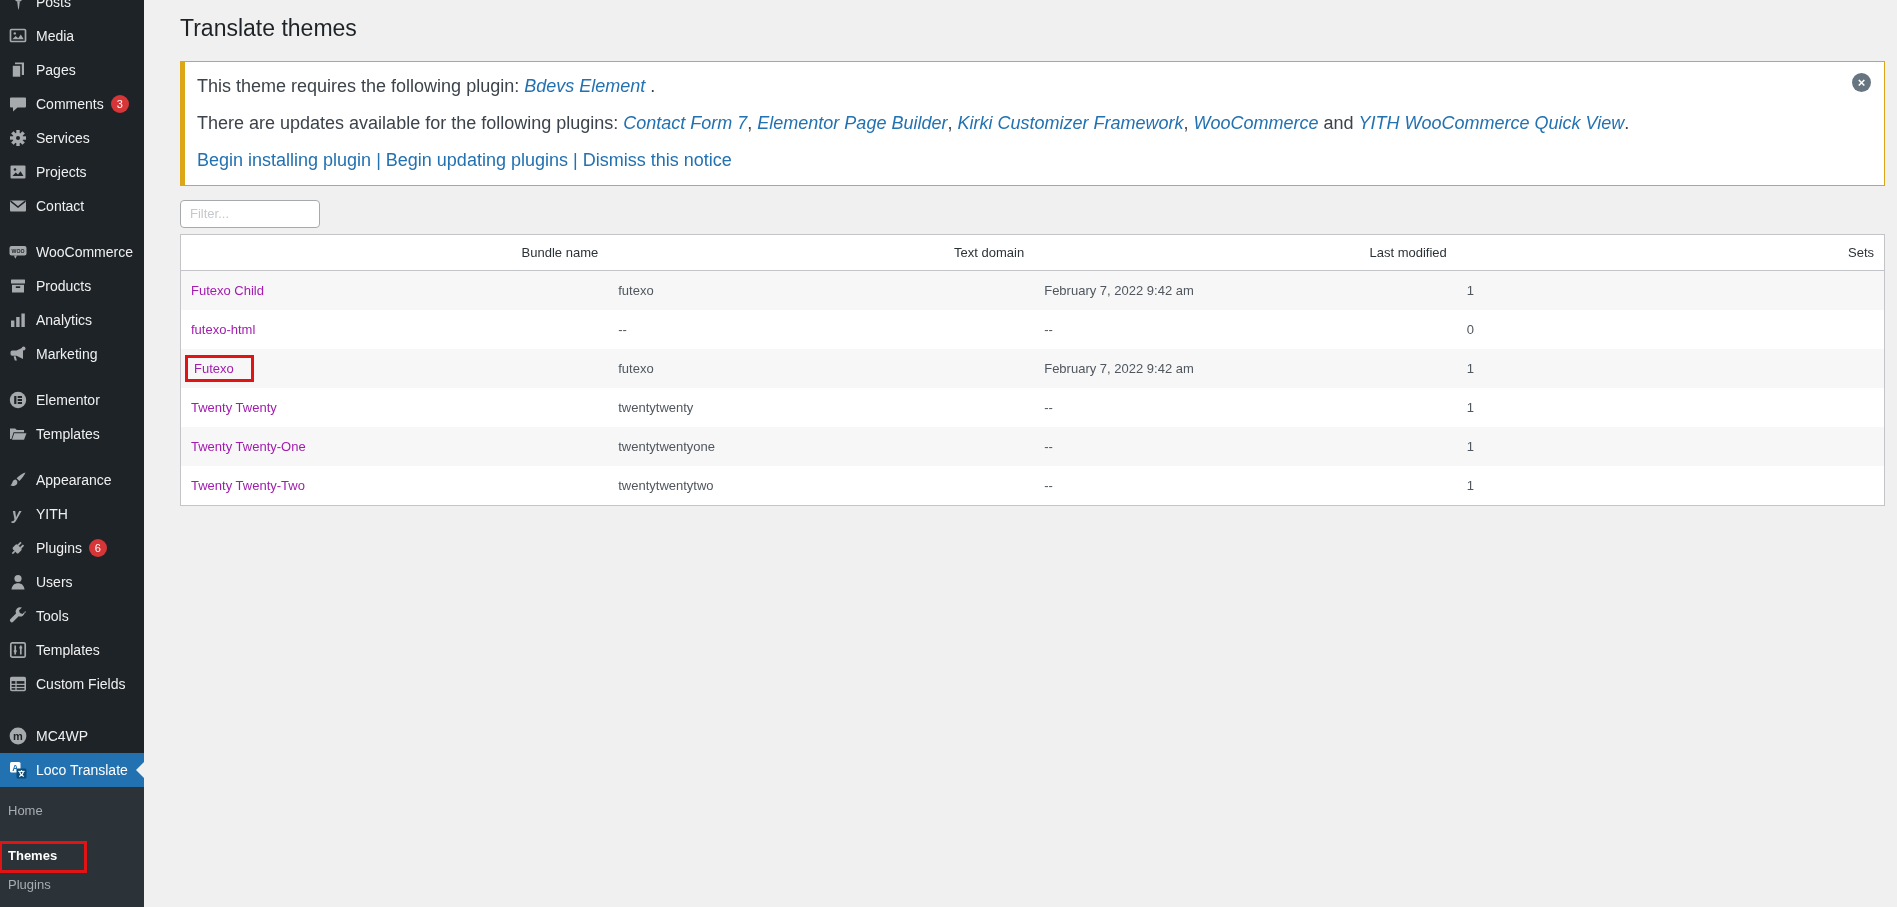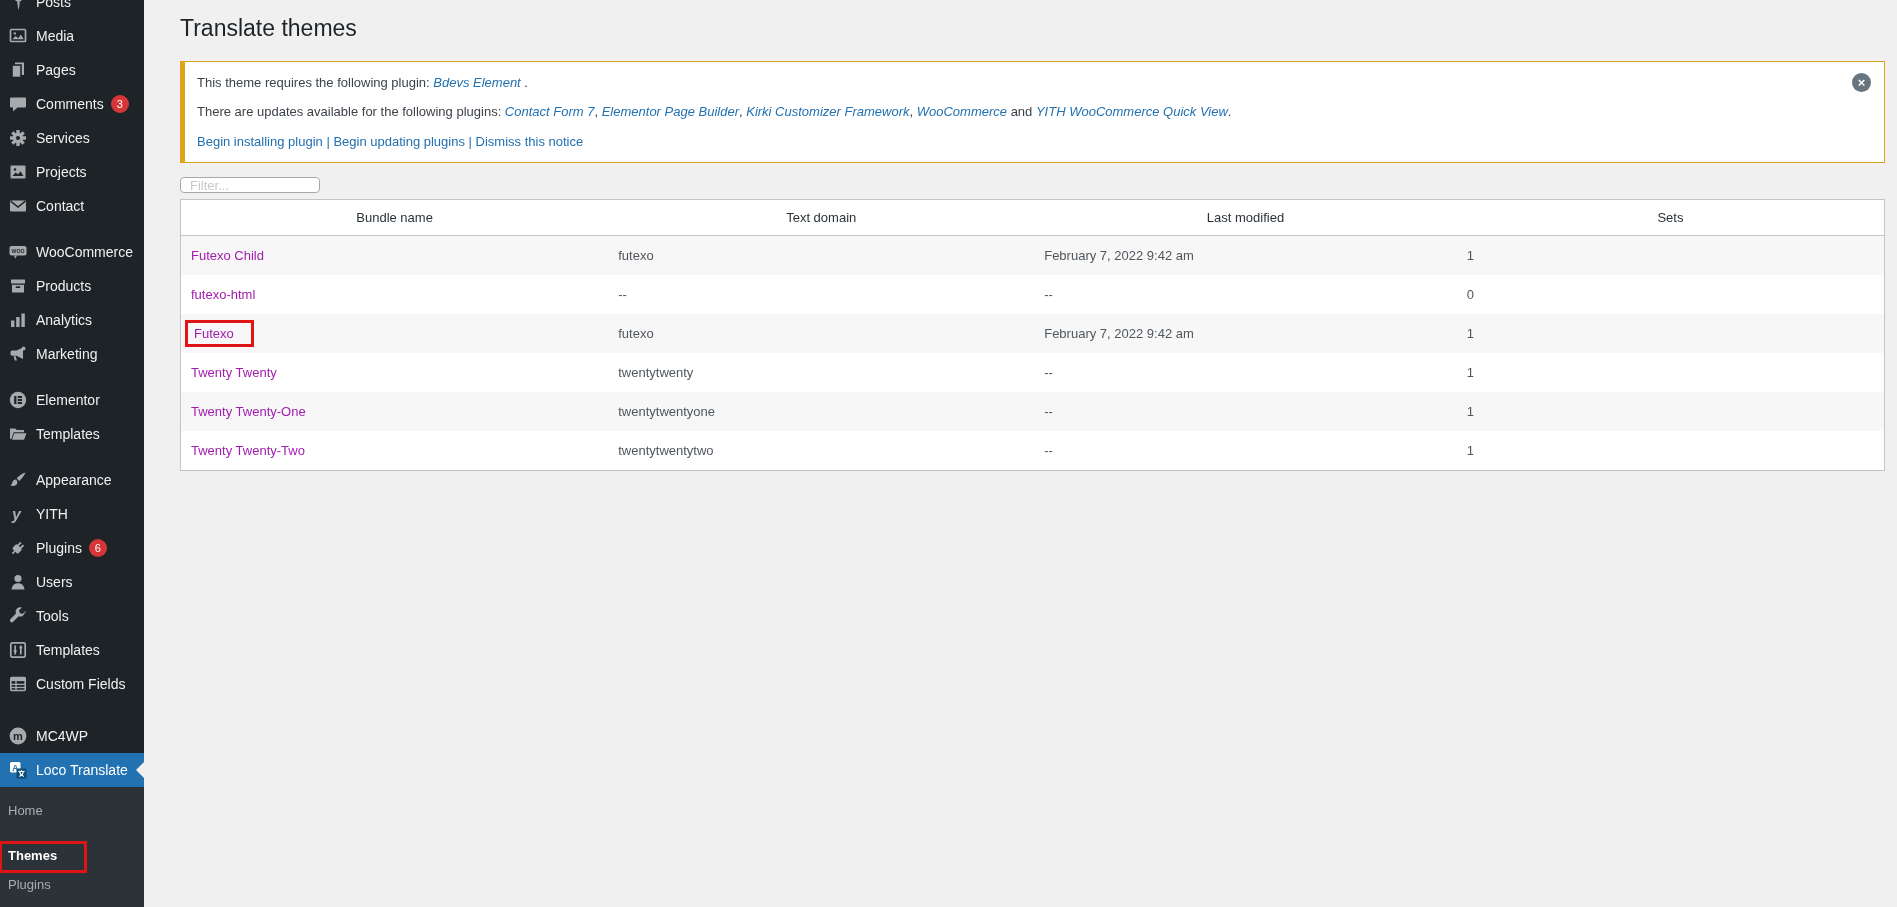--- a/index.html
+++ b/index.html
@@ -60,46 +60,46 @@
   .content { margin-left: 160px; padding: 0 12px 0 20px; }
   .page-title {
     font-size: 23px; font-weight: 400; color: #1d2327;
     margin: 14px 0 0; line-height: 1.3;
   }
 
   .notice {
     background: #fff; border: 1px solid #dba617; border-left-width: 5px;
     margin-top: 17px; padding: 1px 46px 1px 12px; position: relative;
   }
-  .notice p { margin: 10px 0; font-size: 13px; line-height: 1.5; color: #3c434a; white-space: pre-wrap; }
+  .notice p { margin: 10px 0; font-size: 18px; line-height: 1.5; color: #3c434a; white-space: pre-wrap; }
   .notice a { color: #2271b1; text-decoration: none; cursor: pointer; }
   .notice a.plugin-link { font-style: italic; }
   .notice .pipe { color: #2271b1; }
   .dismiss-btn {
     position: absolute; top: 11px; right: 13px;
     width: 19px; height: 19px; border-radius: 50%;
     background: #667580; color: #fff; border: none; cursor: pointer;
     font-size: 13px; font-weight: bold; line-height: 19px; text-align: center;
     display: flex; align-items: center; justify-content: center;
   }
 
   .filter-input {
-    margin-top: 14px; width: 140px; height: 16px;
+    margin-top: 14px; width: 140px; height: 28px;
     border: 1px solid #a7aaad; border-radius: 4px;
     padding: 0 9px; font-size: 13px; font-family: inherit;
     color: #2c3338; background: #fff; display: block;
   }
   .filter-input::placeholder { color: #c5c9cd; }
 
   table.themes-table {
     margin-top: 6px; width: 100%; border-collapse: collapse;
     background: #fff; border: 1px solid #c3c4c7; font-size: 13px;
   }
   .themes-table th {
-    text-align: center; font-weight: 400; color: #2c3338;
+    text-align: right; font-weight: 400; color: #2c3338;
     padding: 10px 10px; border-bottom: 1px solid #c3c4c7; font-size: 13px;
   }
   .themes-table td { padding: 12px 10px; color: #50575e; }
   .themes-table tbody tr.alt { background: #f7f7f7; }
   .themes-table td a { color: #a21caf; text-decoration: none; cursor: pointer; }
   .themes-table col.c1 { width: 25.1%; }
   .themes-table col.c2 { width: 25.0%; }
   .themes-table col.c3 { width: 24.8%; }
   .red-box-inline {
     display: inline-block; border: 3px solid #e01414;

